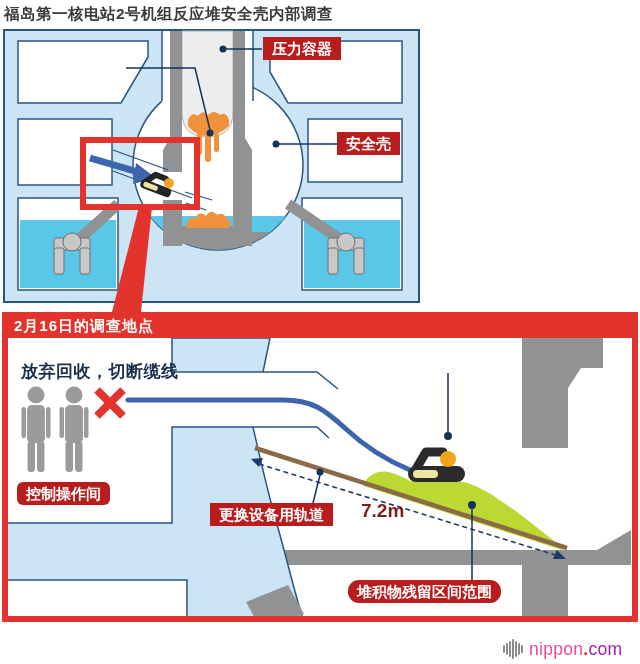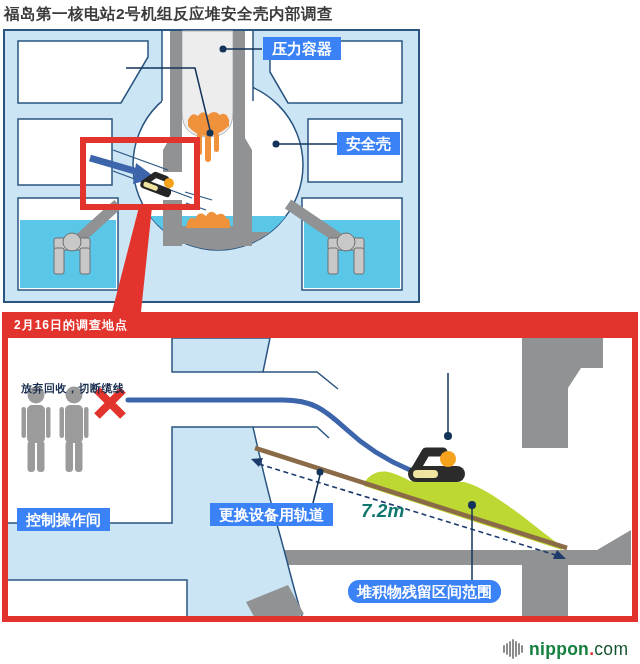--- a/index.html
+++ b/index.html
@@ -1,28 +1,28 @@
 <!DOCTYPE html>
 <html><head>
 <meta charset="utf-8">
 <style>
   html,body{margin:0;padding:0;background:#ffffff;}
   body{width:640px;height:664px;position:relative;font-family:"Liberation Sans","DejaVu Sans",sans-serif;overflow:hidden;}
   #stage{position:absolute;left:0;top:0;width:592px;height:664px;}
   svg{position:absolute;left:0;top:0;}
   .abs{position:absolute;white-space:nowrap;}
   .title{font-size:15.5px;font-weight:bold;color:#3b3b3b;letter-spacing:0.5px;}
-  .navy-label{background:#3b82f6;color:#ffffff;font-size:15px;font-weight:bold;line-height:1;padding:4px 9px;}
-  .panel-header{color:#ffffff;font-size:12px;font-weight:bold;letter-spacing:1px;}
-  .note-text{color:#1a2e4f;font-size:11px;font-weight:bold;letter-spacing:0.5px;margin-top:21px;}
-  .distance{color:#0f766e;font-size:19px;font-weight:bold;font-style:italic;}
+  .navy-label{background:#b91c1c;color:#ffffff;font-size:15px;font-weight:bold;line-height:1;padding:4px 9px;}
+  .panel-header{color:#ffffff;font-size:15px;font-weight:bold;letter-spacing:1px;}
+  .note-text{color:#1a2e4f;font-size:17px;font-weight:bold;letter-spacing:0.5px;}
+  .distance{color:#7f1d1d;font-size:19px;font-weight:bold;}
   .logo{font-size:17.5px;letter-spacing:0.3px;}
-  .logo .b{font-weight:bold;color:#15803d;}
+  .logo .b{font-weight:normal;color:#ec4899;}
   .logo .d{font-weight:bold;color:#e2342c;}
-  .logo .l{font-weight:normal;color:#14532d;}
+  .logo .l{font-weight:normal;color:#a21caf;}
 </style>
 </head>
 <body>
 
 <div id="stage">
 
 <svg width="640" height="664" viewBox="0 0 640 664">
   <defs>
     <clipPath id="pcvCircle">
           <circle cx="218" cy="165" r="85"></circle>
@@ -199,20 +199,20 @@
 </svg>
 
 <div class="abs title" style="left:4px;top:4px;">福岛第一核电站2号机组反应堆安全壳内部调查</div>
 
 <div class="abs navy-label" style="left:263px;top:37px;">压力容器</div>
 <div class="abs navy-label" style="left:337px;top:132px;text-align:center;">安全壳</div>
 
 <div class="abs panel-header" style="left:14px;top:317px;">2月16日的调查地点</div>
 <div class="abs note-text" style="left:21px;top:360px;">放弃回收，切断缆线</div>
 
-<div class="abs navy-label" style="left:17px;top:508px;">控制操作间</div>
+<div class="abs navy-label" style="left:17px;top:482px;border-radius:6px;">控制操作间</div>
 <div class="abs navy-label" style="left:210px;top:503px;">更换设备用轨道</div>
 <div class="abs distance" style="left:361px;top:500px;">7.2m</div>
 <div class="abs navy-label" style="left:348px;top:580px;border-radius:11px;">堆积物残留区间范围</div>
 
 <div class="abs logo" style="left:529px;top:639px;"><span class="b">nippon</span><span class="d">.</span><span class="l">com</span></div>
 
 </div>
 
 </body></html>

